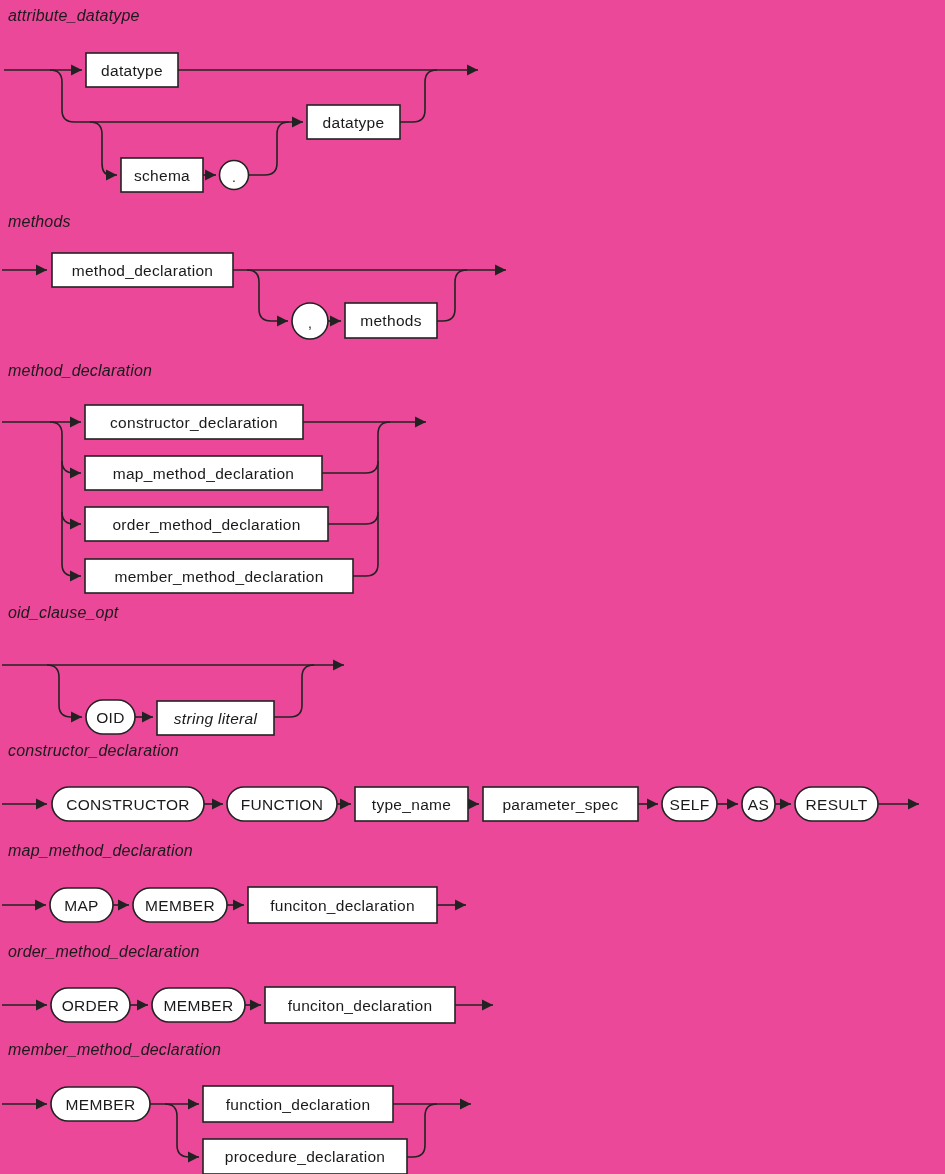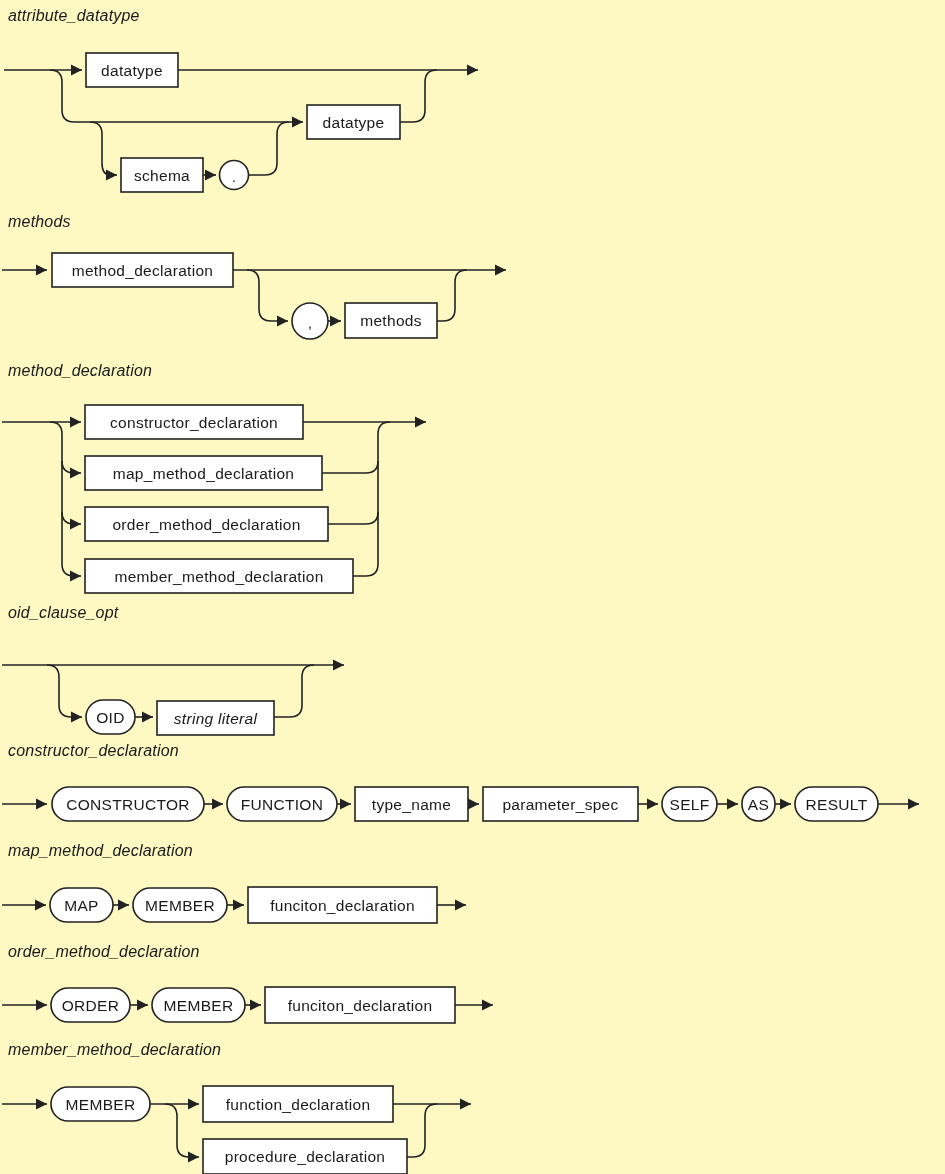--- a/index.html
+++ b/index.html
@@ -1,16 +1,16 @@
 <!DOCTYPE html>
 <html><head>
 <meta charset="utf-8">
 <style>
   html,body{margin:0;padding:0;background:#ffffff;}
-  .canvas{position:relative;width:945px;height:1174px;background:#fef9c3;overflow:hidden;}
+  .canvas{position:relative;width:945px;height:1174px;background:#ec4899;overflow:hidden;}
   svg{display:block;}
   svg text{font-family:"Liberation Sans","DejaVu Sans",sans-serif;font-size:15.5px;fill:#1a1a1a;letter-spacing:0.3px;}
   svg text.title{font-style:italic;font-size:16px;letter-spacing:0.2px;}
   svg text.it{font-style:italic;}
   svg text.punct{font-size:14px;}
   .rail{stroke:#222222;stroke-width:1.6;fill:none;stroke-linecap:butt;}
   .node{fill:#ffffff;stroke:#222222;stroke-width:1.6;}
 </style>
 </head>
 <body>

